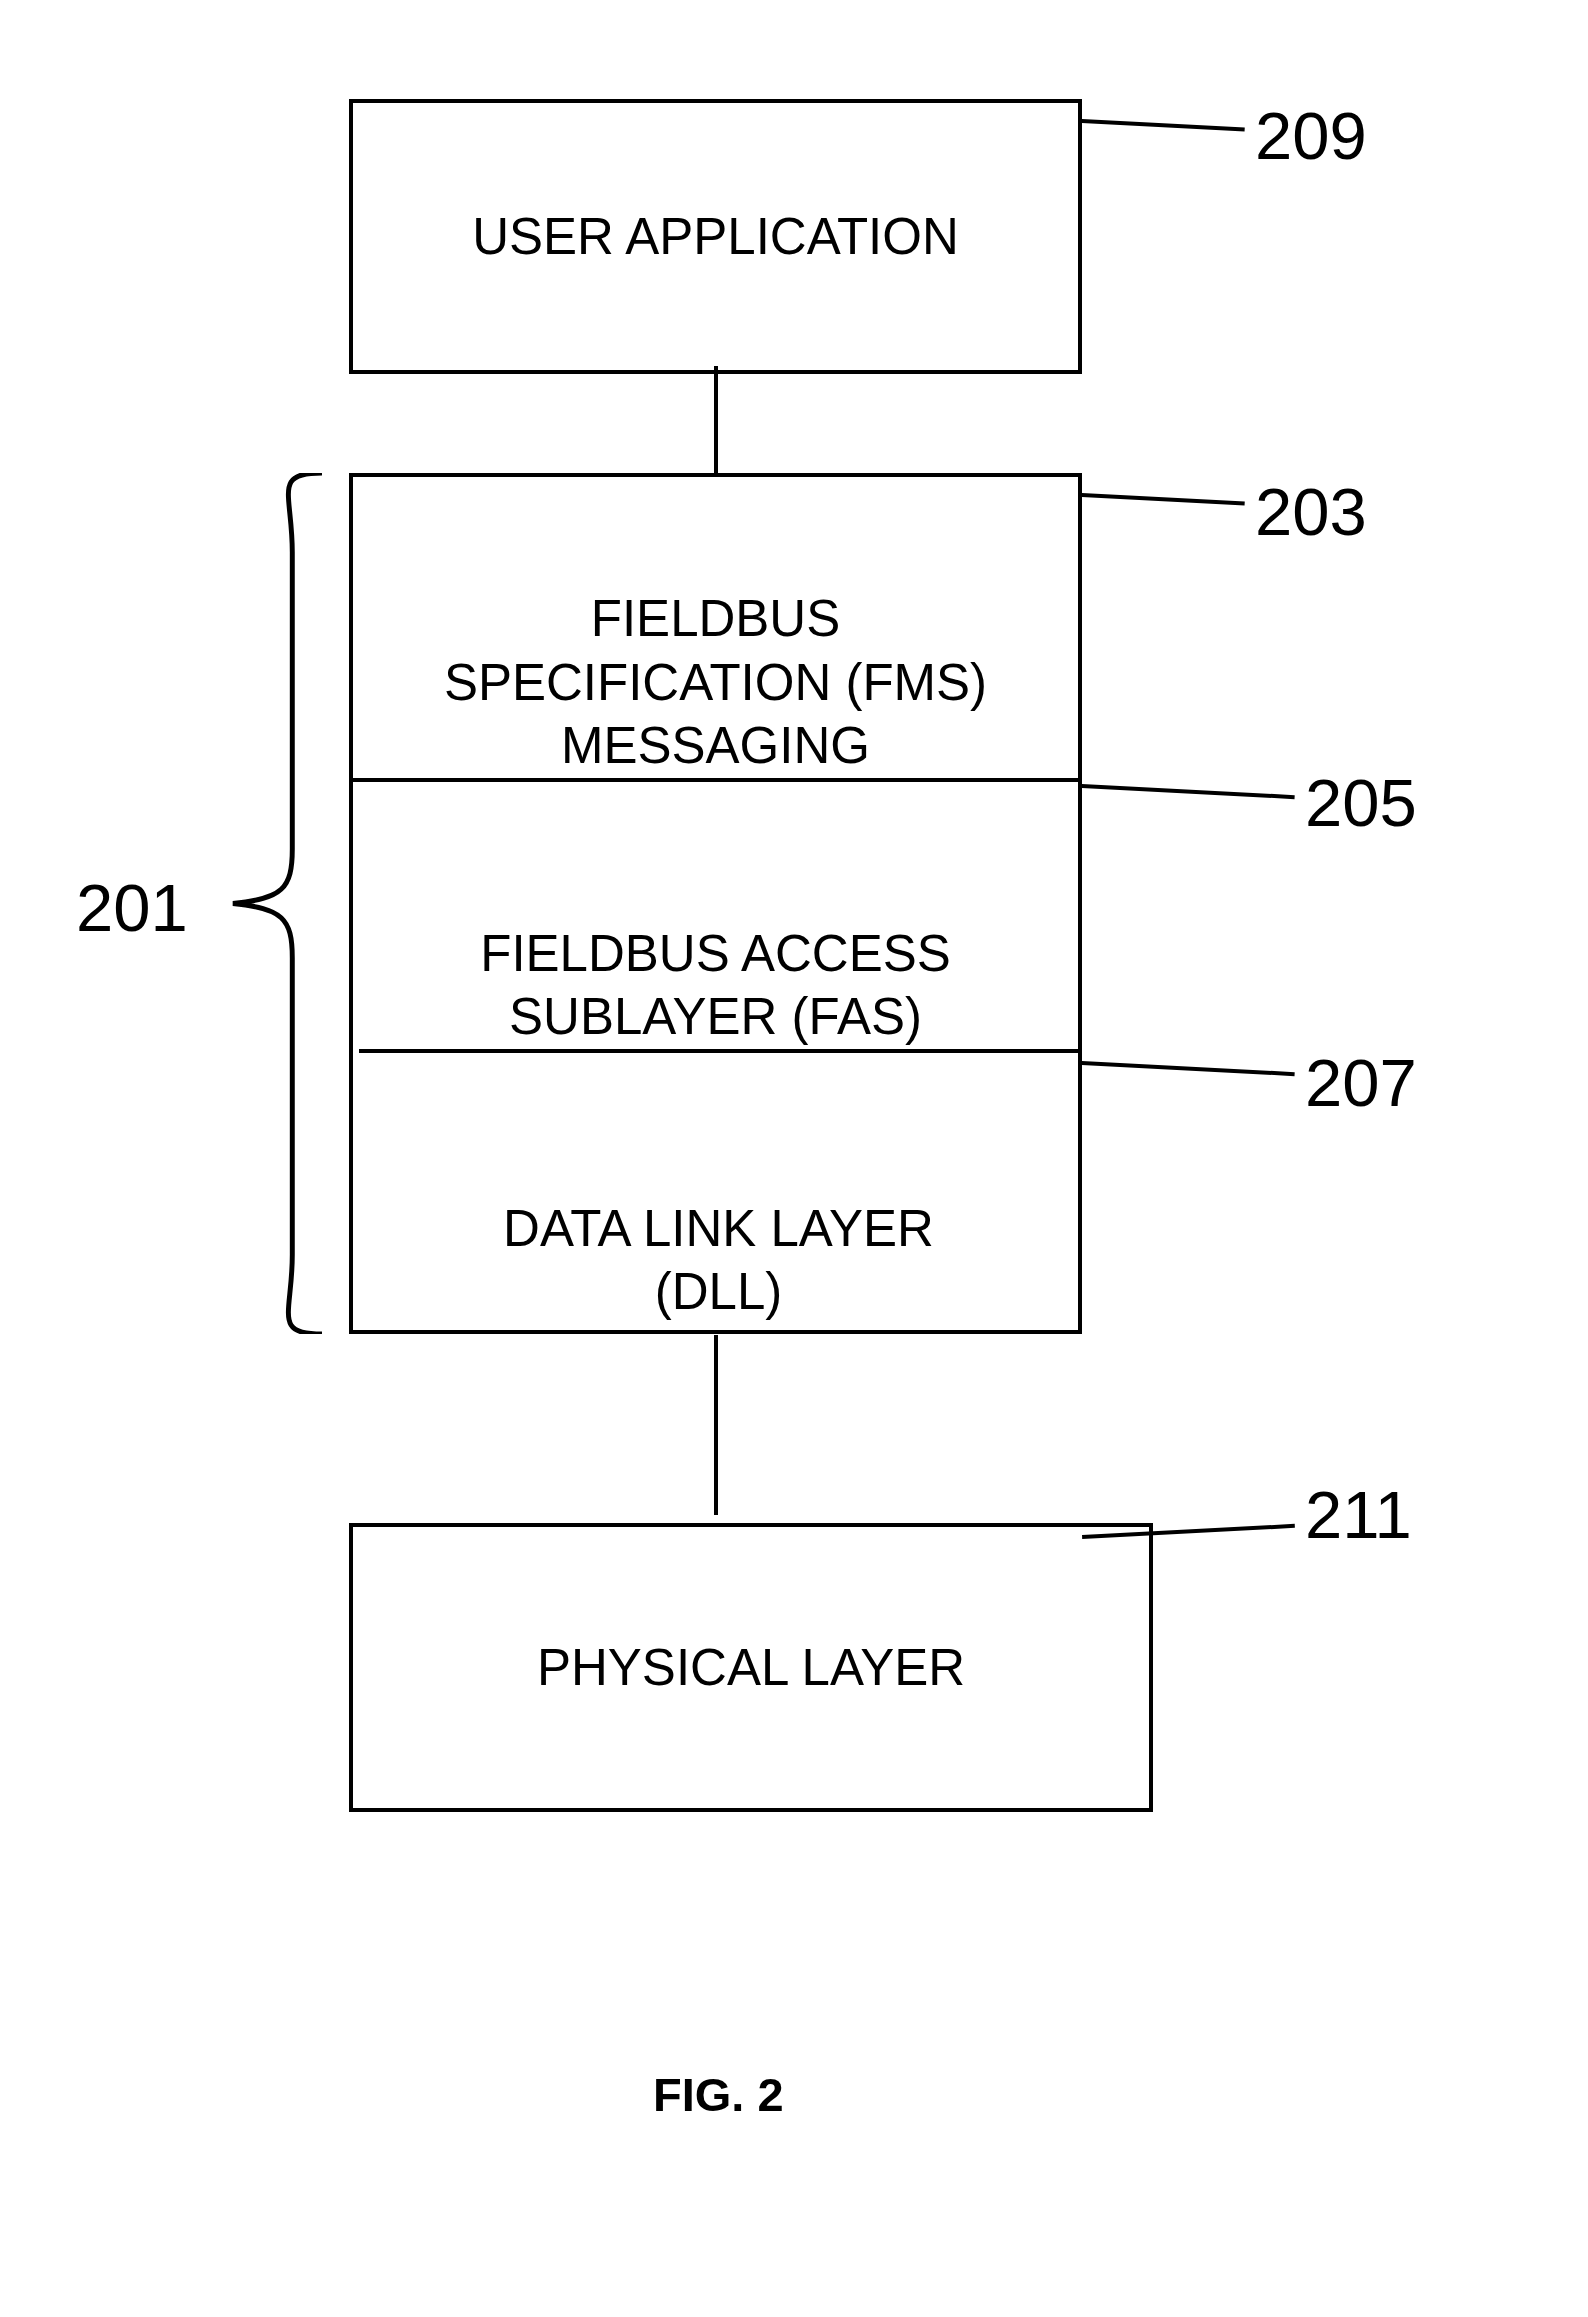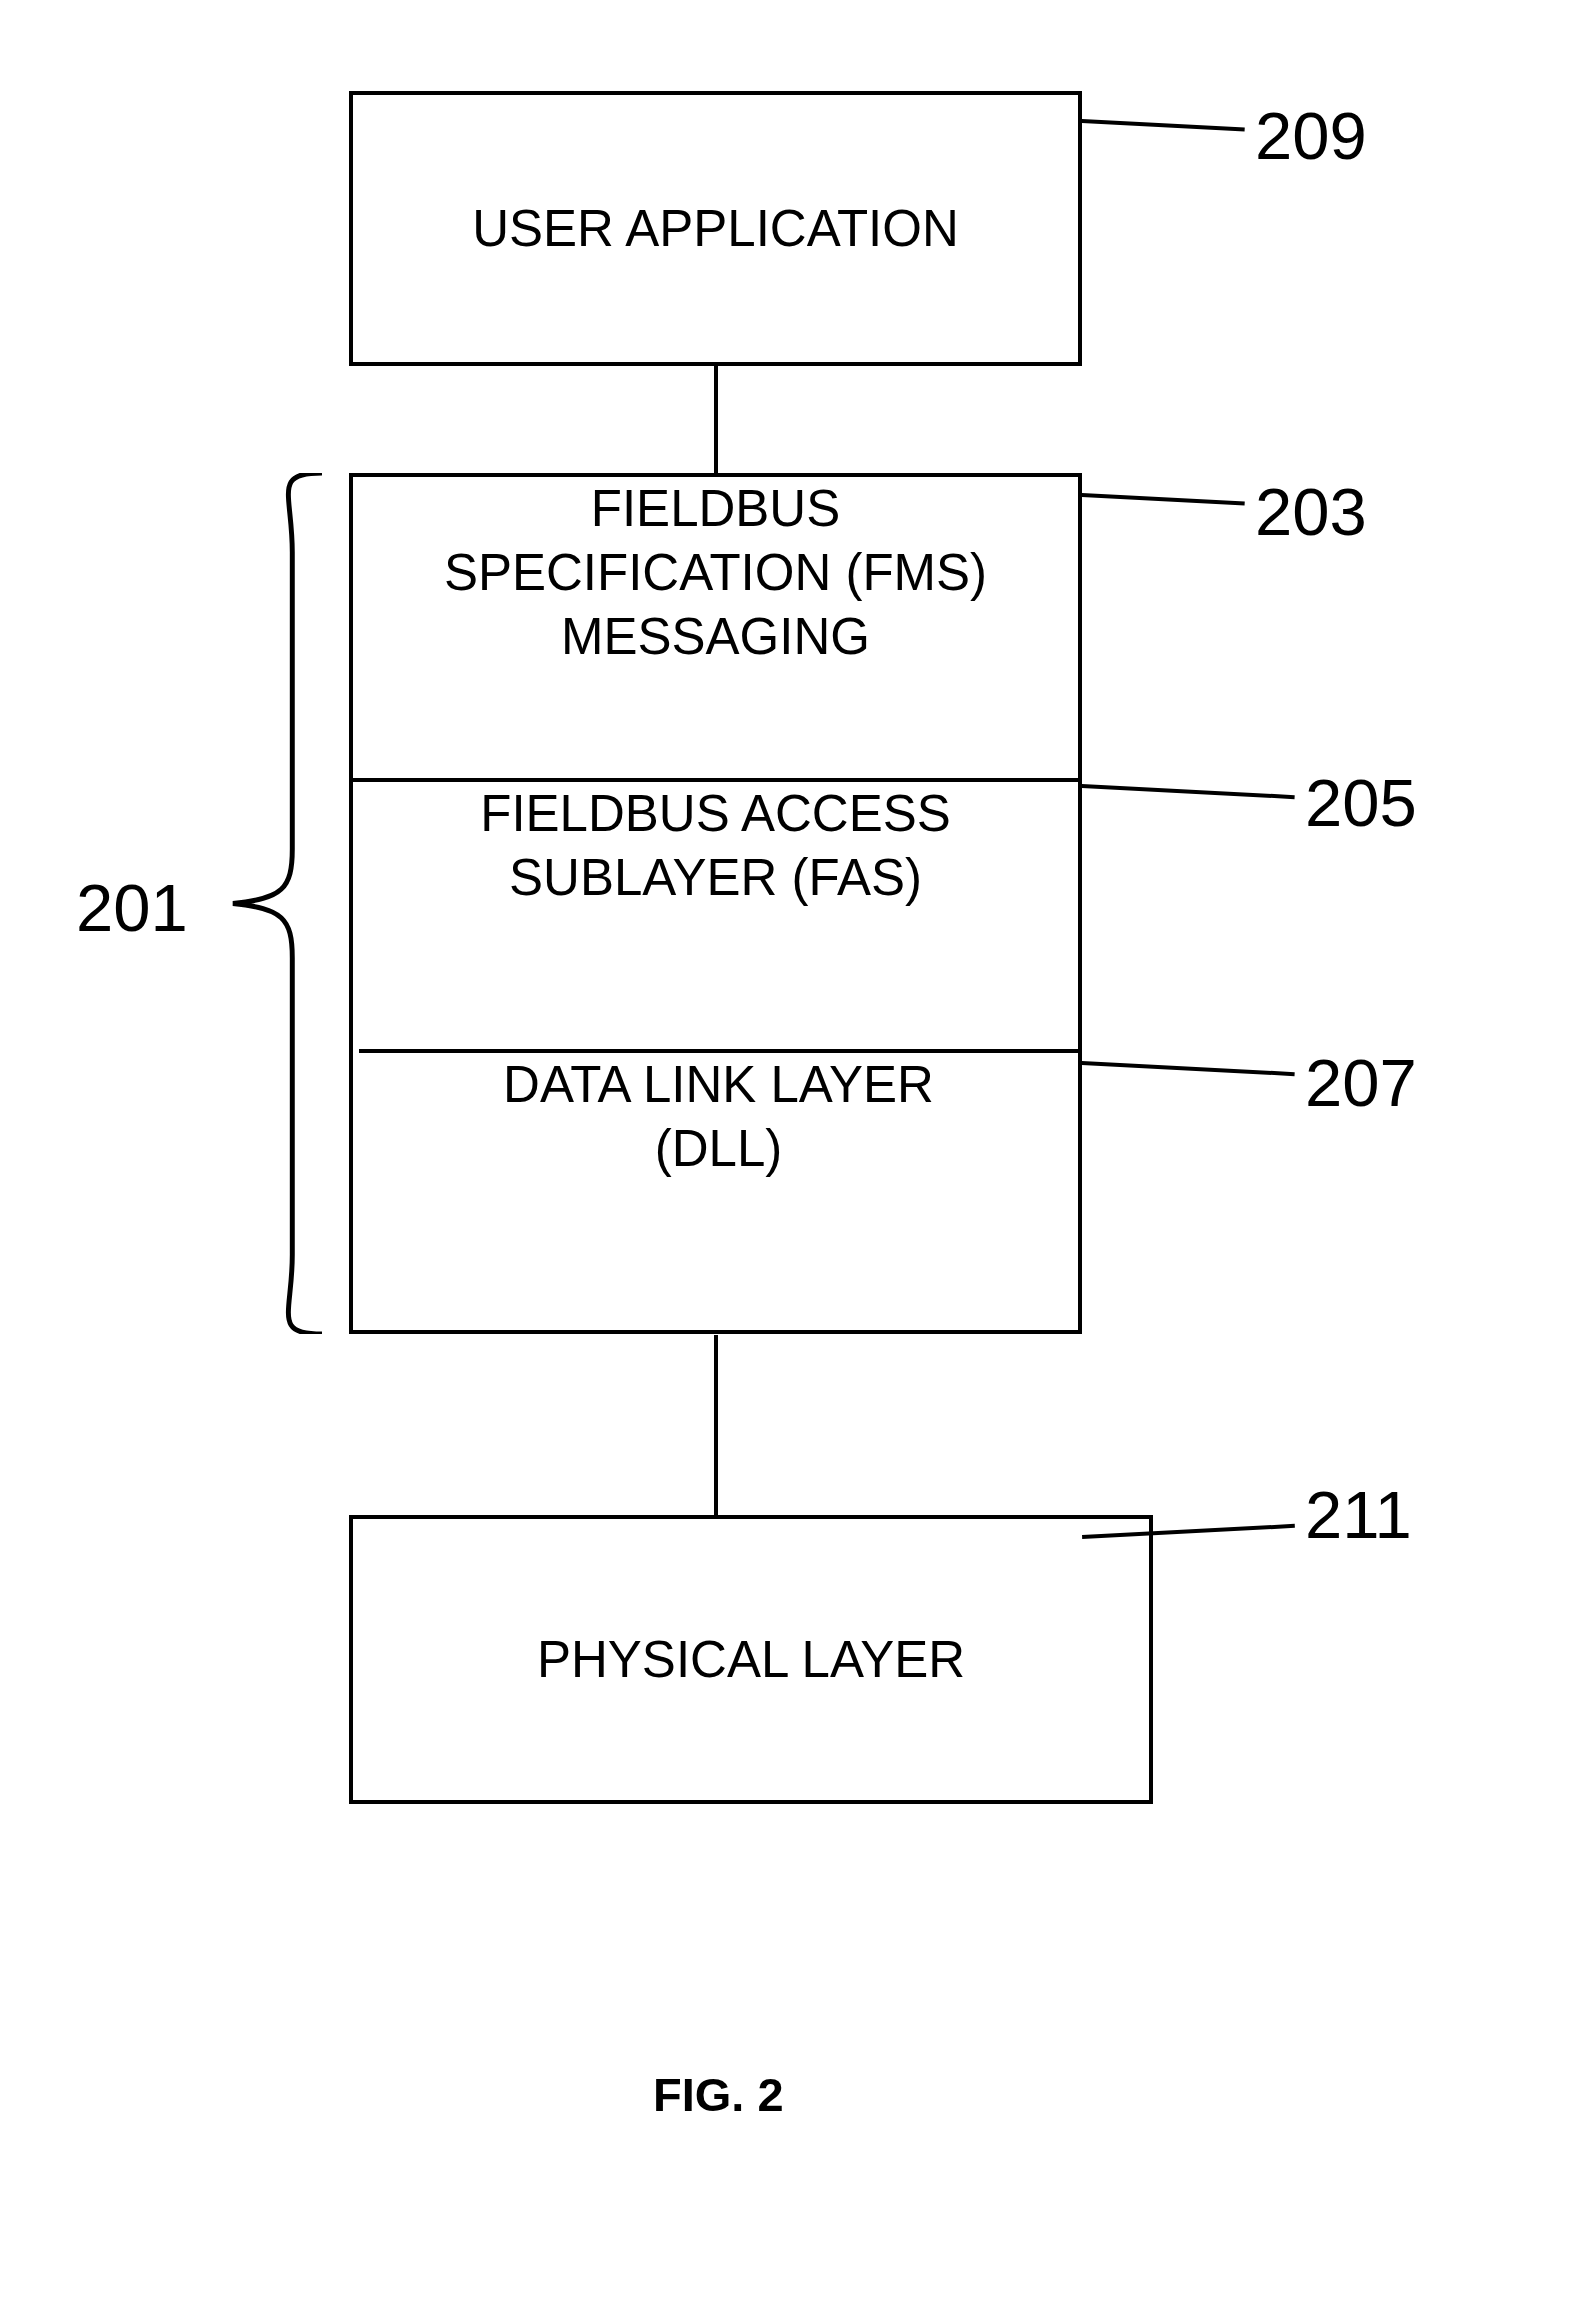--- a/index.html
+++ b/index.html
@@ -19,31 +19,32 @@
     border: 4px solid #000;
     box-sizing: border-box;
     display: flex;
     flex-direction: column;
     align-items: center;
     justify-content: center;
     text-align: center;
     font-size: 51px;
     line-height: 1.25;
     font-weight: 400;
+    margin-top: 8px;
   }
   .stack {
     position: absolute;
     border: 4px solid #000;
     box-sizing: border-box;
   }
   .stack .cell {
     display: flex;
     flex-direction: column;
     align-items: center;
-    justify-content: flex-start;
+    justify-content: flex-end;
     text-align: center;
     font-size: 51px;
     line-height: 1.25;
     box-sizing: border-box;
   }
   .stack .cell + .cell {
     border-top: 4px solid #000;
   }
   .connector {
     position: absolute;

